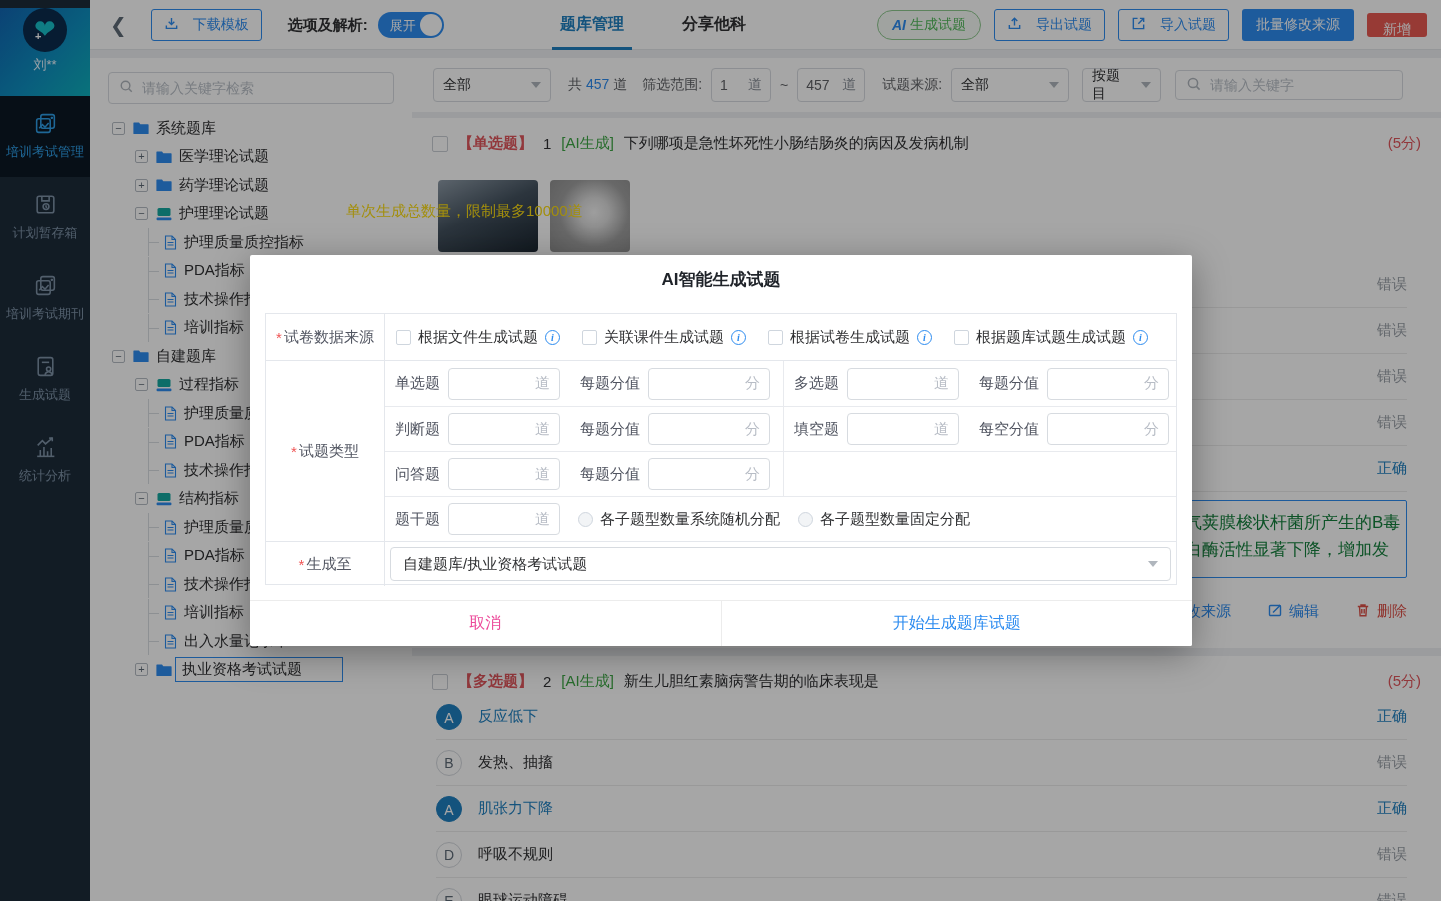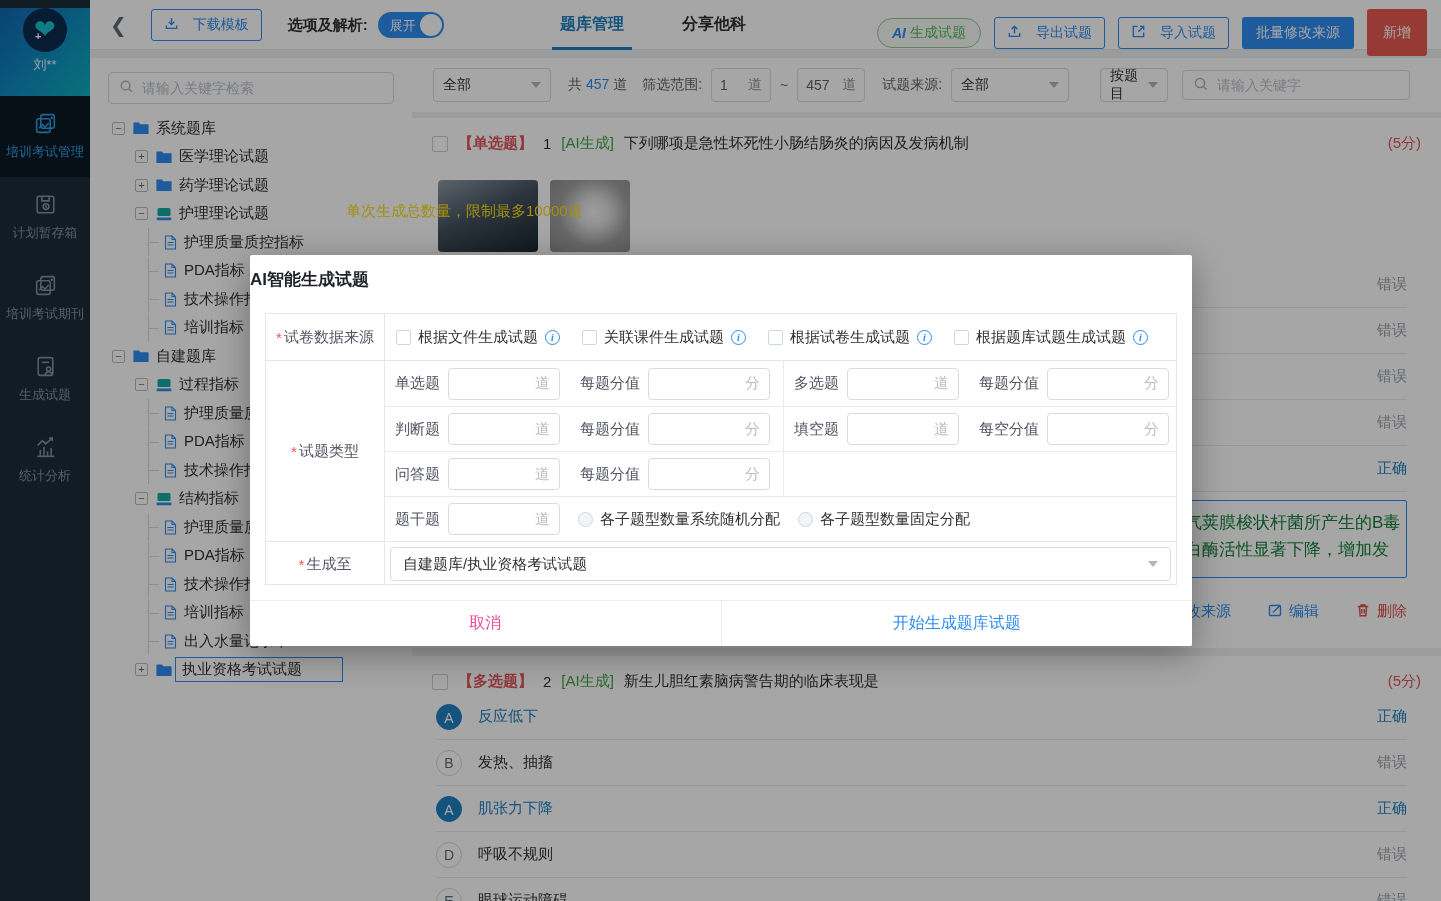--- a/index.html
+++ b/index.html
@@ -29,21 +29,21 @@
   .toggle-knob { position:absolute; right:2px; top:2px; width:22px; height:22px; border-radius:50%; background:#fff; }
   .tabs { position:absolute; left:470px; top:0; height:50px; display:flex; gap:58px; }
   .tab { position:relative; padding-top:14px; font-size:16px; color:#303133; cursor:pointer; font-weight:bold; }
   .tab.active { color:#2080c0; }
   .tab.active::after { content:""; position:absolute; left:-8px; right:-8px; bottom:0; height:3px; background:#2080c0; }
   .topbar-right { position:absolute; right:14px; top:9px; display:flex; gap:13px; align-items:center; }
   .ai-pill { display:flex; align-items:center; gap:4px; height:30px; padding:0 14px; border:1px solid #8ec98e; border-radius:16px; background:#f6fbf6; cursor:pointer; font-size:14px; }
   .ai-logo { font-weight:bold; font-style:italic; color:#2d8cf0; }
   .ai-text { color:#52b95a; }
   .btn-solid-blue { height:32px; padding:0 14px; background:#2d8cf0; color:#fff; font-size:14px; border:none; border-radius:3px; cursor:pointer; }
-  .btn-solid-red { height:47px; padding:8px 16px; background:#e85a52; color:#fff; font-size:14px; border:none; border-radius:3px; cursor:pointer; }
+  .btn-solid-red { height:24px; padding:8px 16px; background:#e85a52; color:#fff; font-size:14px; border:none; border-radius:3px; cursor:pointer; }
 
   
   .tree-panel { position:absolute; left:90px; top:58px; width:322px; height:843px; background:#fff; z-index:1; }
   .tree-search { display:flex; align-items:center; gap:8px; margin:14px 18px 10px; height:32px; border:1px solid #d7dbe0; border-radius:4px; padding:0 10px; color:#b9bfc7; }
   .tree-search input { border:none; outline:none; width:100%; font-size:14px; color:#303133; }
   .tree-search input::placeholder { color:#b9bfc7; }
   .tree { margin-top:4px; }
   .tree-row { display:flex; align-items:center; height:28.5px; font-size:15px; color:#303133; cursor:pointer; white-space:nowrap; }
   .expander { width:13px; height:13px; border:1px solid #b5bcc4; border-radius:2px; font-size:11px; line-height:10px; text-align:center; color:#5f6b77; background:#fff; margin-right:8px; flex:none; }
   .tick { width:14px; height:28px; border-left:1px solid #d9dde2; position:relative; margin-right:2px; flex:none; }
@@ -88,21 +88,21 @@
   .q-actions { position:absolute; right:34px; top:484px; display:flex; gap:36px; font-size:15px; }
   .action { display:flex; align-items:center; gap:6px; cursor:pointer; }
   .action.blue { color:#2d8cf0; }
   .action.red { color:#dd5148; }
 
   .tooltip-warn { position:absolute; left:346px; top:202px; font-size:15px; color:#fadb14; z-index:2; white-space:nowrap; }
 
   
   .overlay { position:absolute; inset:0; background:rgba(0,0,0,0.35); z-index:10; }
   .modal { position:absolute; left:250px; top:255px; width:942px; height:391px; background:#fff; border-radius:2px; box-shadow:0 8px 36px rgba(0,0,0,.35); z-index:20; }
-  .modal-title { height:46px; line-height:50px; text-align:left; font-size:17px; font-weight:bold; color:#1f2329; }
+  .modal-title { height:46px; line-height:50px; text-align:center; font-size:17px; font-weight:bold; color:#1f2329; }
   .m-form { position:absolute; left:15px; top:58px; width:912px; height:272px; border:1px solid #e4e7ec; font-size:15px; color:#303133; }
   .m-section { display:flex; border-top:1px solid #e4e7ec; }
   .m-section:first-child { border-top:none; }
   .m-label { width:119px; border-right:1px solid #e4e7ec; display:flex; align-items:center; justify-content:center; color:#515561; flex:none; }
   .req { color:#f05353; margin-right:2px; }
   .m-content { flex:1; min-width:0; }
   .m-row { display:flex; align-items:center; border-top:1px solid #e8eaee; height:45px; }
   .m-row:first-child { border-top:none; }
   .m-cell { display:flex; align-items:center; padding-left:10px; height:100%; }
   .m-cell.left { width:399px; border-right:1px solid #e8eaee; flex:none; }
@@ -468,21 +468,21 @@
       <span>~</span>
       <div class="mini-input" style="width:68px">
         <span>457</span>
           <span class="unit">道</span>
       </div>
       <span style="margin-left:8px">试题来源:</span>
       <div class="select-box" style="width:118px">
         <span>全部</span>
           <span class="caret"></span>
       </div>
-      <div class="select-box" style="width:68px;margin-left:22px">
+      <div class="select-box" style="width:79px;margin-left:4px">
         <span>按题目</span>
           <span class="caret"></span>
       </div>
       <div class="kw-search" style="margin-left:5px">
         <span><svg width="16" height="16" viewBox="0 0 16 16" fill="none" stroke="#b0b6bd" stroke-width="1.5">
               <circle cx="7" cy="7" r="4.6"></circle>
               <path d="M10.4 10.4 13.6 13.6"></path>
             </svg></span>
         <input placeholder="请输入关键字" style="">
       </div>

